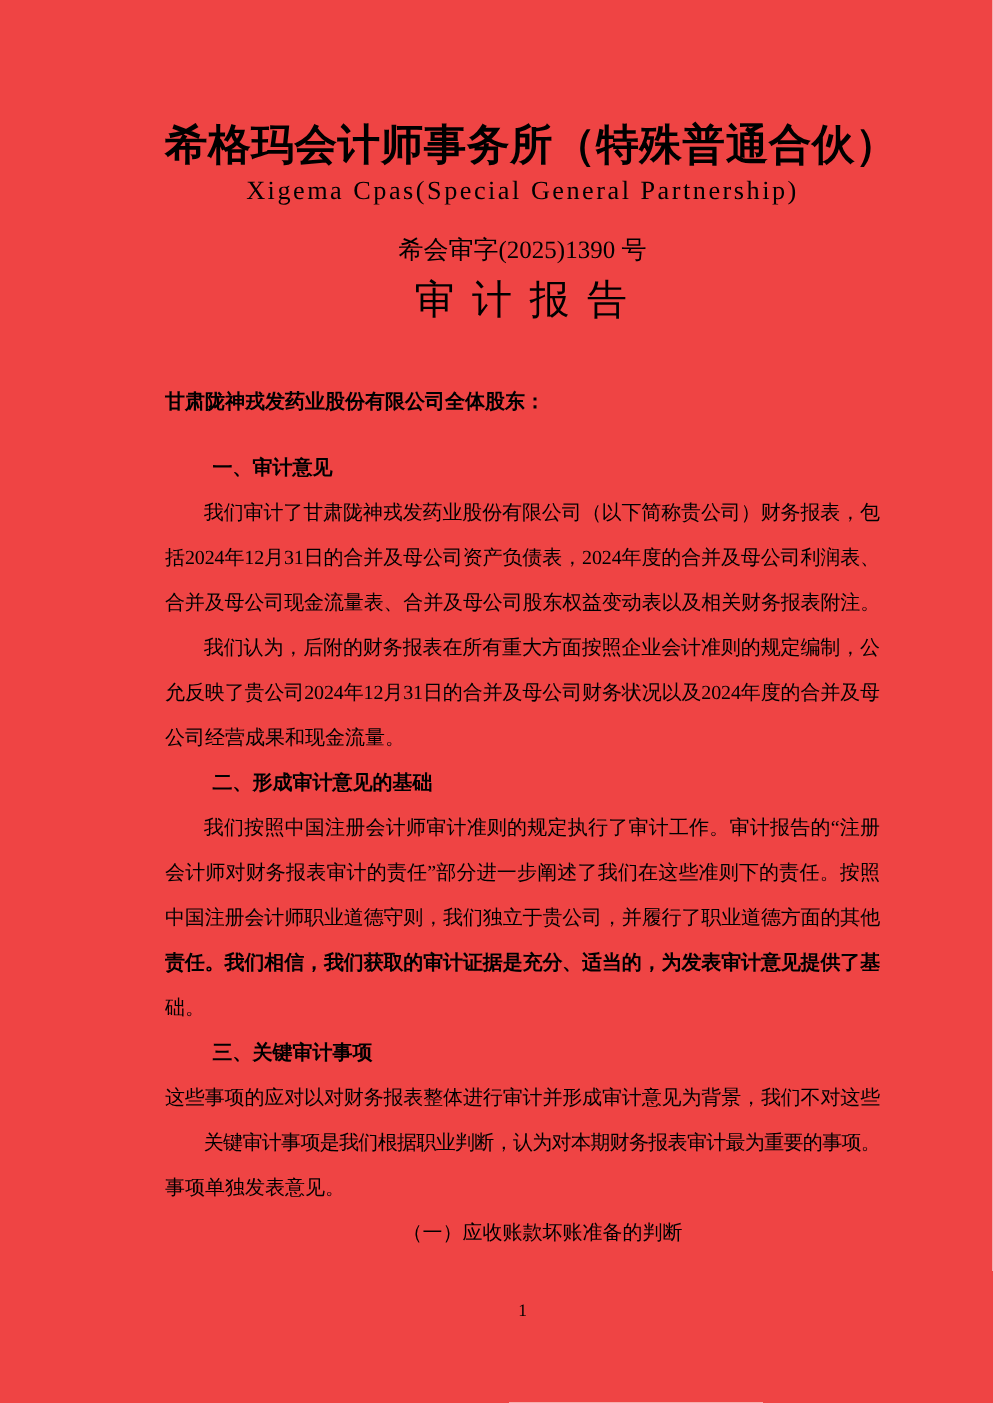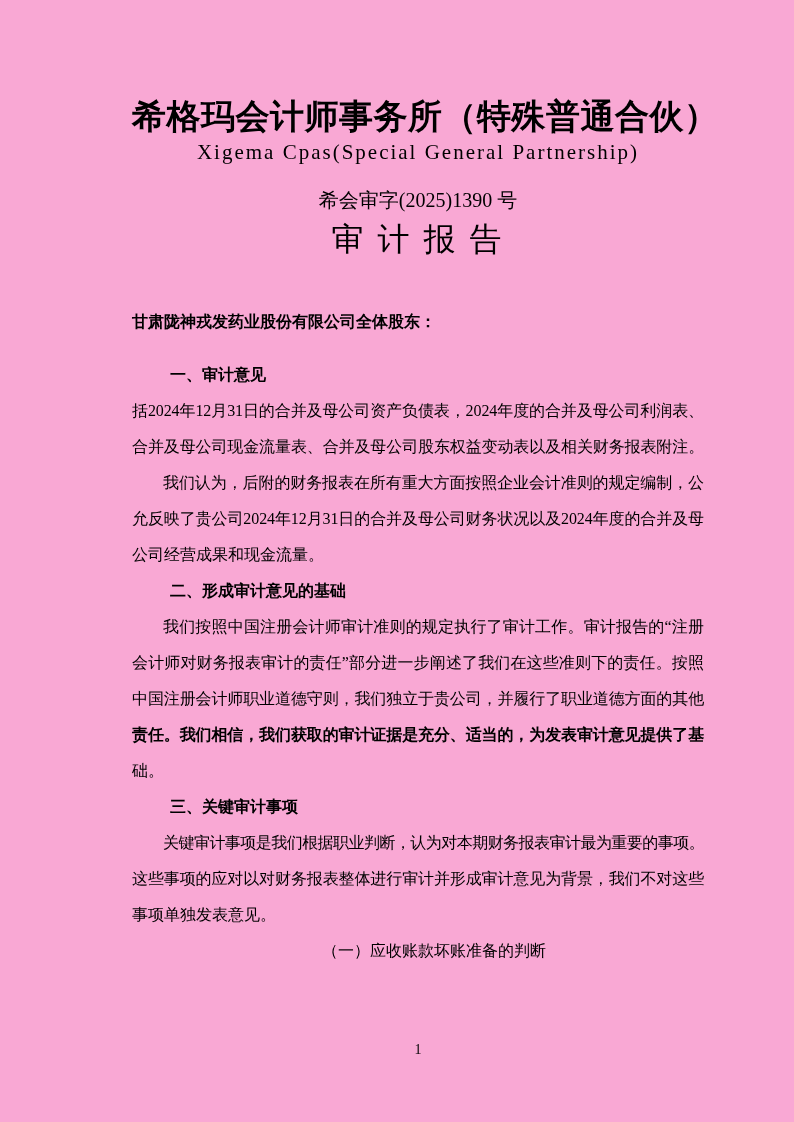--- a/index.html
+++ b/index.html
@@ -1,21 +1,21 @@
 <!DOCTYPE html>
 <html><head>
 <meta charset="utf-8">
 <style>
   html, body { margin: 0; padding: 0; background: #ffffff; }
   .page {
     position: relative;
     width: 794px;
     height: 1122px;
     margin: 0 auto;
-    background: #f9a8d4;
+    background: #ef4444;
     color: #000000;
     font-family: "Liberation Serif", "DejaVu Serif", serif;
     overflow: hidden;
   }
   .content {
     margin-left: 132px;
     margin-right: 90px;
     font-size: 16px;
     line-height: 36px;
   }
@@ -88,40 +88,41 @@
       <div class="firm-en">Xigema Cpas(Special General Partnership)</div>
       <div class="doc-no">希会审字(2025)1390 号</div>
       <div class="report-title">审 计 报 告</div>
     </div>
 
     <div class="salutation">甘肃陇神戎发药业股份有限公司全体股东：</div>
 
     <div id="sections">
         <div class="sec-heading first">一、审计意见</div>
         <div class="paragraph">
+          <div class="line first" style="letter-spacing: -0.09px;">我们审计了甘肃陇神戎发药业股份有限公司（以下简称贵公司）财务报表，包</div>
           <div class="line" style="letter-spacing: -0.1px;">括2024年12月31日的合并及母公司资产负债表，2024年度的合并及母公司利润表、</div>
           <div class="line last" style="letter-spacing: -0.11px;">合并及母公司现金流量表、合并及母公司股东权益变动表以及相关财务报表附注。</div>
         </div>
         <div class="paragraph">
           <div class="line first" style="letter-spacing: -0.09px;">我们认为，后附的财务报表在所有重大方面按照企业会计准则的规定编制，公</div>
           <div class="line" style="letter-spacing: -0.1px;">允反映了贵公司2024年12月31日的合并及母公司财务状况以及2024年度的合并及母</div>
           <div class="line last">公司经营成果和现金流量。</div>
         </div>
         <div class="sec-heading">二、形成审计意见的基础</div>
         <div class="paragraph">
           <div class="line first">我们按照中国注册会计师审计准则的规定执行了审计工作。审计报告的“注册</div>
           <div class="line">会计师对财务报表审计的责任”部分进一步阐述了我们在这些准则下的责任。按照</div>
           <div class="line" style="letter-spacing: -0.11px;">中国注册会计师职业道德守则，我们独立于贵公司，并履行了职业道德方面的其他</div>
           <div class="line" style="letter-spacing: -0.11px; font-weight: bold;">责任。我们相信，我们获取的审计证据是充分、适当的，为发表审计意见提供了基</div>
           <div class="line last">础。</div>
         </div>
         <div class="sec-heading">三、关键审计事项</div>
         <div class="paragraph">
+          <div class="line" style="letter-spacing: -0.11px;">这些事项的应对以对财务报表整体进行审计并形成审计意见为背景，我们不对这些</div>
           <div class="line first" style="letter-spacing: -0.54px;">关键审计事项是我们根据职业判断，认为对本期财务报表审计最为重要的事项。</div>
-          <div class="line" style="letter-spacing: -0.11px;">这些事项的应对以对财务报表整体进行审计并形成审计意见为背景，我们不对这些</div>
           <div class="line last">事项单独发表意见。</div>
         </div>
         <div class="subheading">（一）应收账款坏账准备的判断</div>
       </div>
 
   </div>
 
   <div class="page-number">1</div>
 </div>
 

